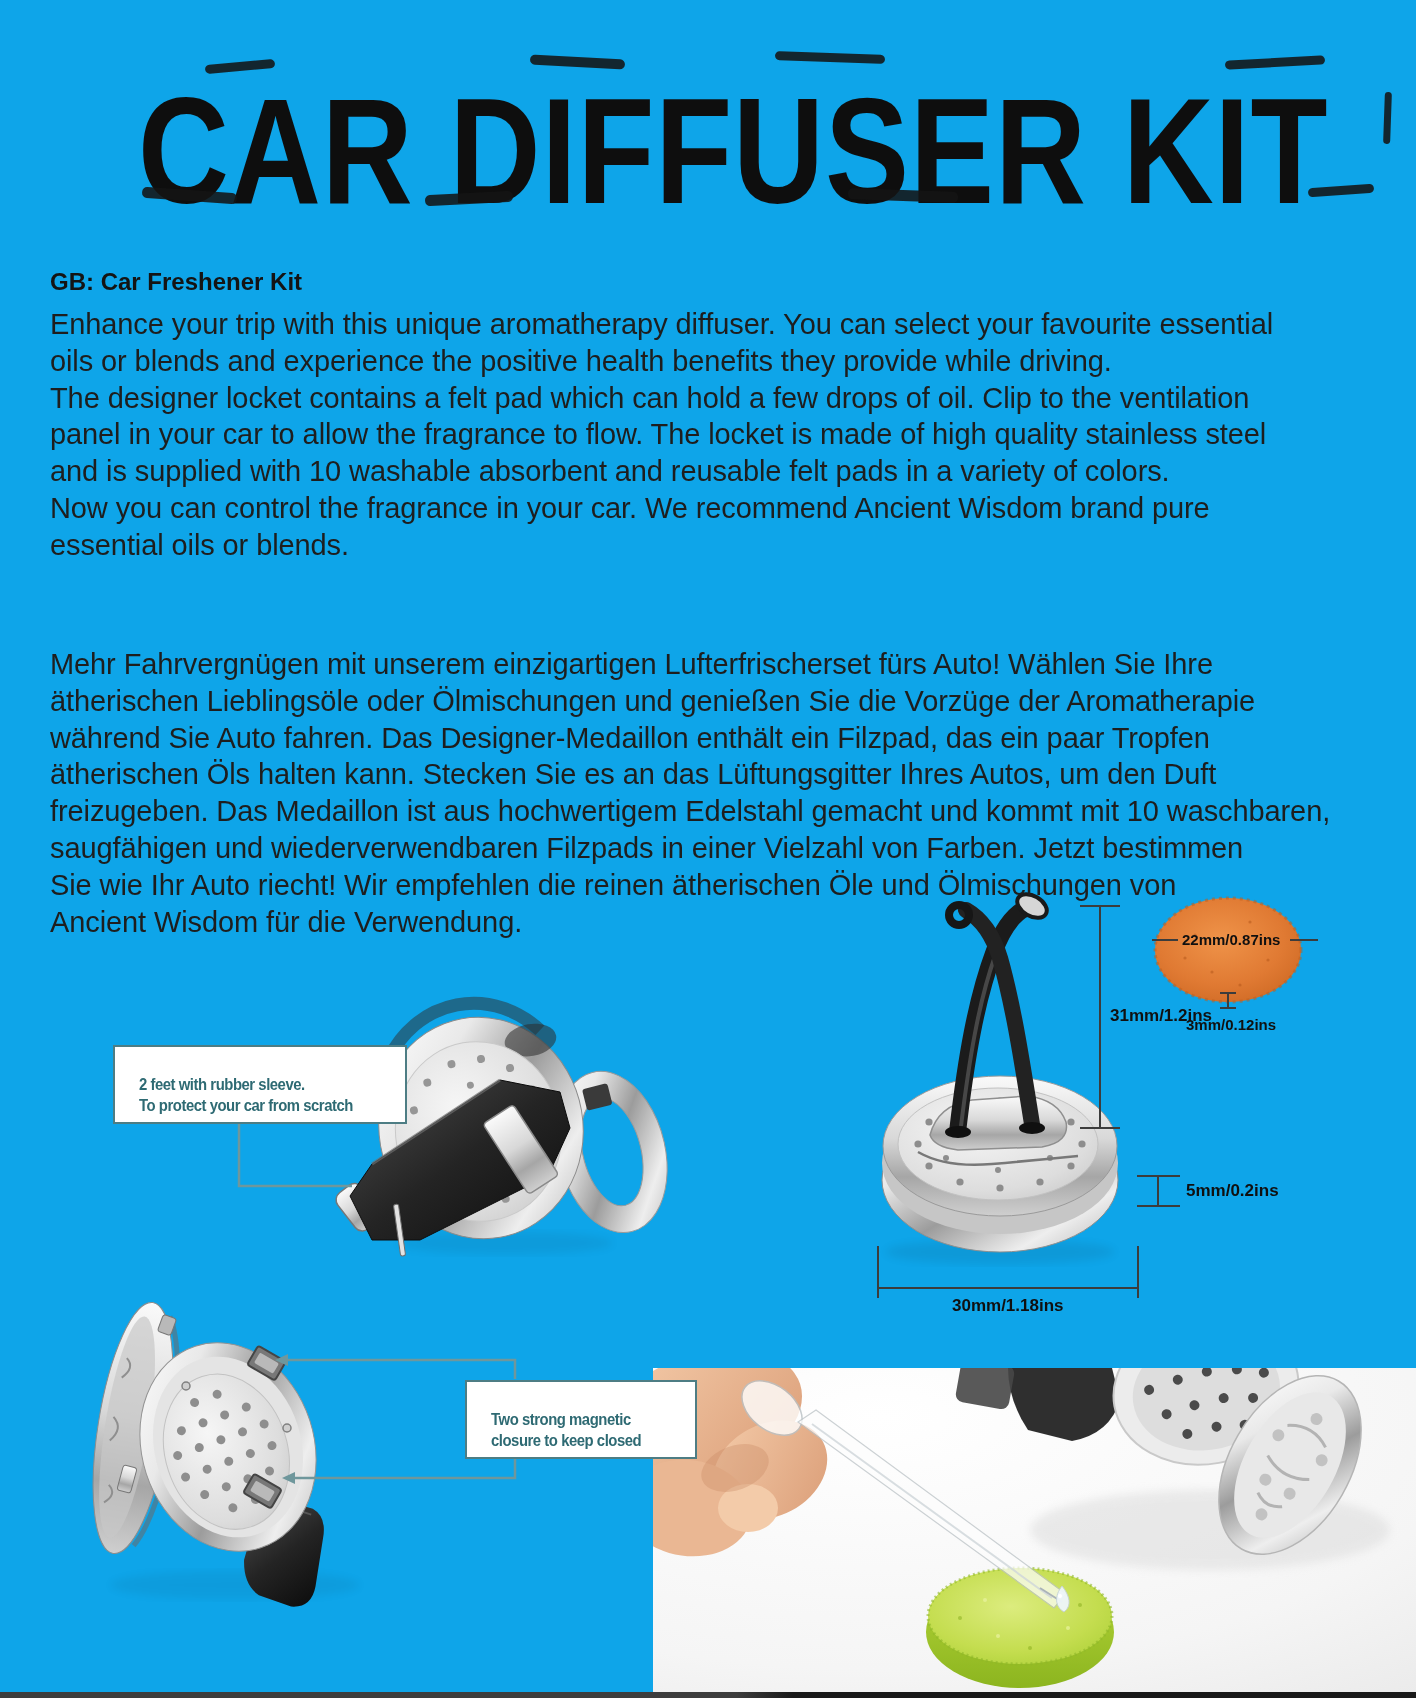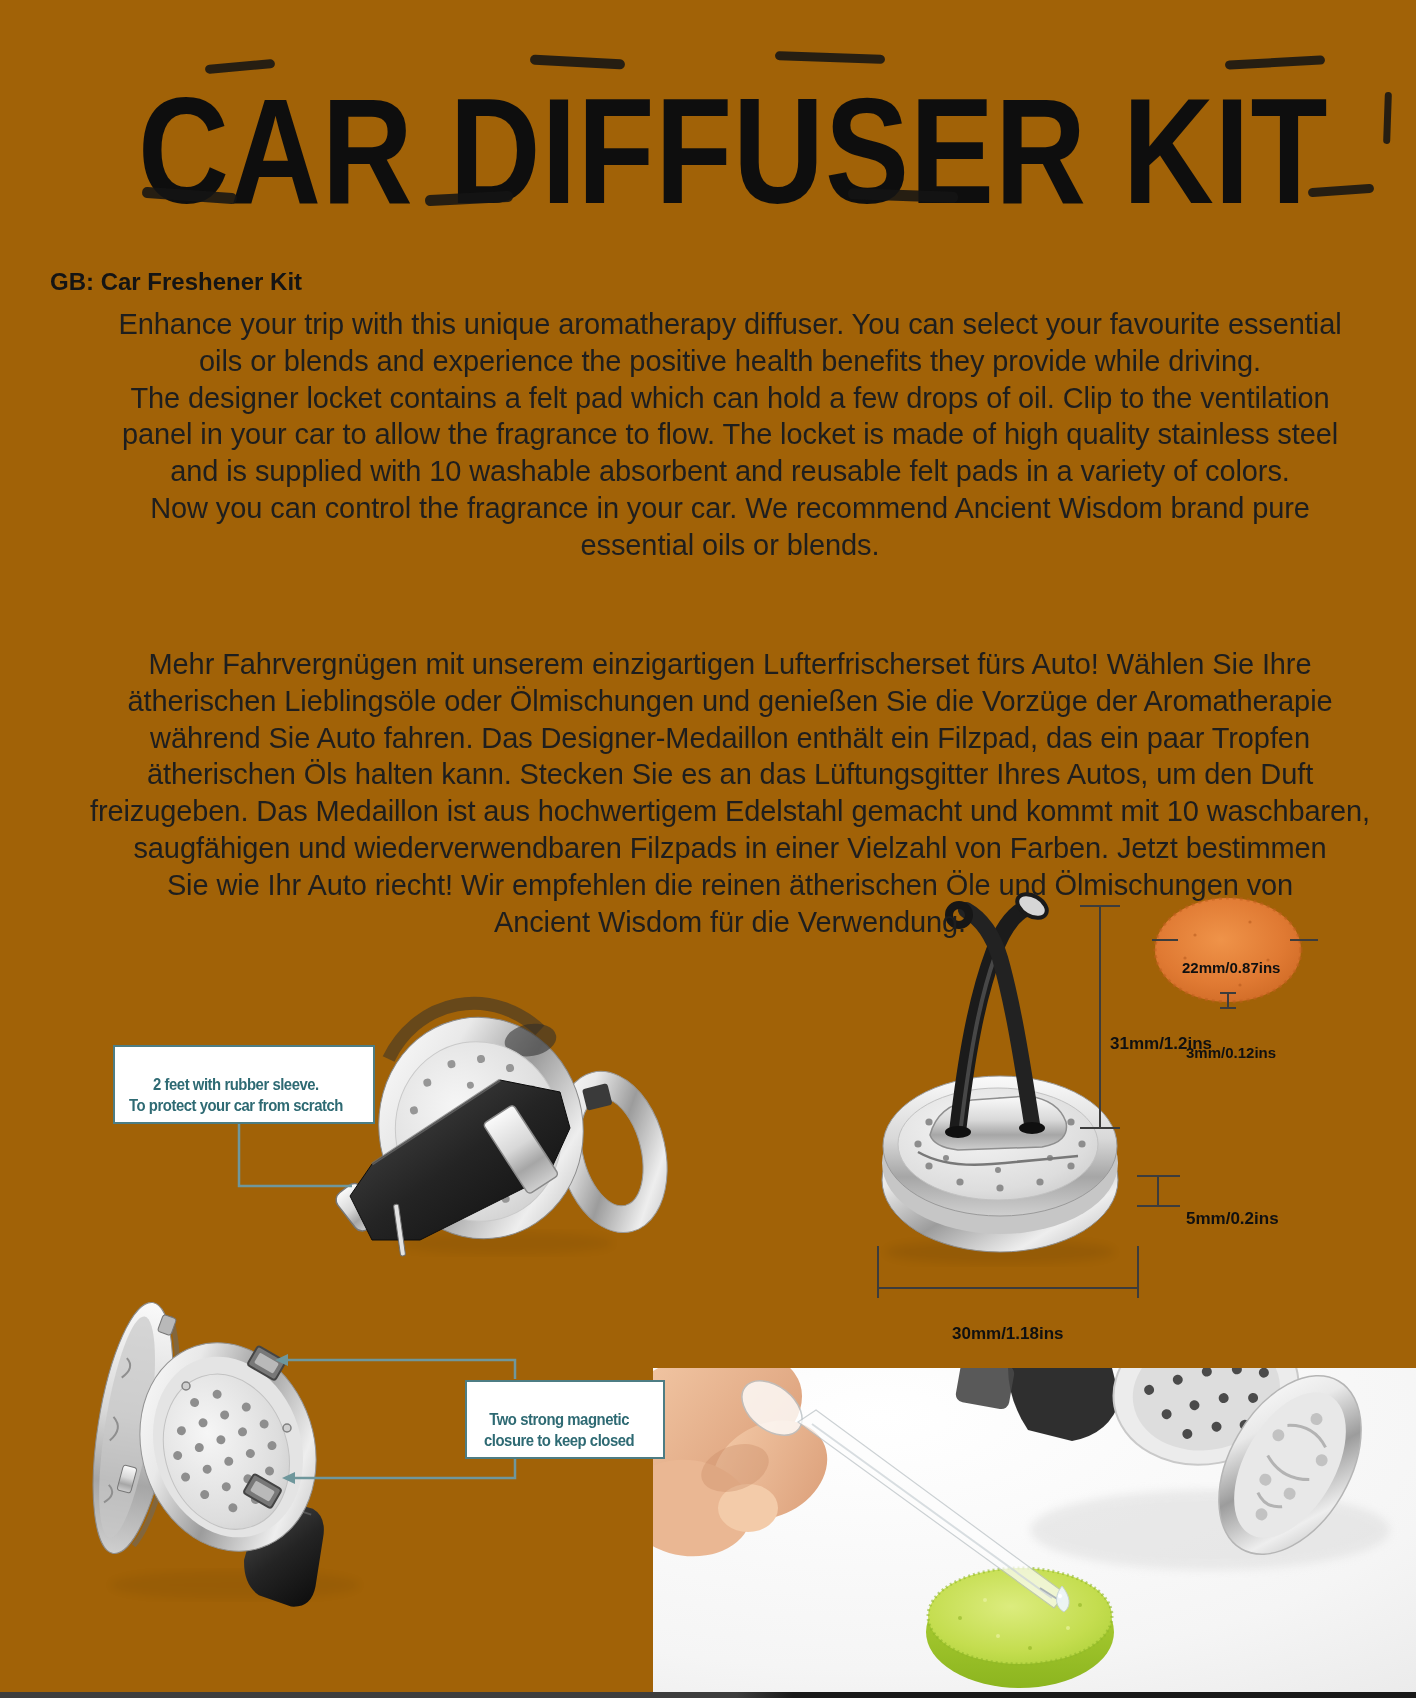--- a/index.html
+++ b/index.html
@@ -1,29 +1,29 @@
 <!DOCTYPE html>
 <html><head>
 <meta charset="utf-8">
 <style>
   html,body{margin:0;padding:0;background:#ffffff;}
-  #page{position:relative;width:1416px;height:1698px;background:#a16207;overflow:hidden;
-        font-family:"Liberation Sans",sans-serif;text-align:center;}
+  #page{position:relative;width:1416px;height:1698px;background:#0ea5e9;overflow:hidden;
+        font-family:"Liberation Sans",sans-serif;}
   #art{position:absolute;left:0;top:0;}
   .title{position:absolute;left:138px;top:64px;font-size:140px;font-weight:700;color:#0e0e0e;
          letter-spacing:1px;white-space:nowrap;transform:scale(0.90,1.08);transform-origin:left top;}
   .smudge{position:absolute;background:#141414;border-radius:5px;opacity:.88;}
   .heading{position:absolute;left:50px;font-size:24px;font-weight:700;color:#141414;white-space:nowrap;}
   .bodytext{position:absolute;left:50px;width:1360px;font-size:29px;line-height:36.8px;
             color:#1e1e1e;white-space:pre-line;letter-spacing:-0.1px;}
   .callout{position:absolute;background:#ffffff;border:2px solid #4d7d84;color:#2e6a73;
            font-weight:700;font-size:16px;line-height:21px;letter-spacing:-0.5px;
-           white-space:pre-line;padding:6px 8px;}
+           white-space:pre-line;padding:6px 24px;}
   .callout>span{display:inline-block;transform:scaleX(.93);transform-origin:left top;}
-  .dim{position:absolute;color:#101010;font-weight:700;font-size:17px;white-space:nowrap;margin-top:28px;}
+  .dim{position:absolute;color:#101010;font-weight:700;font-size:17px;white-space:nowrap;}
   .dim.small{font-size:15px;}
   #footer-bar{position:absolute;left:0;top:1692px;width:1416px;height:6px;
               background:linear-gradient(90deg,#3d3d3d 0%,#3d3d3d 52%,#191919 56%,#191919 100%);}
 </style>
 </head>
 <body>
 
 <div id="page">
 
   <svg id="art" width="1416" height="1698" viewBox="0 0 1416 1698">

